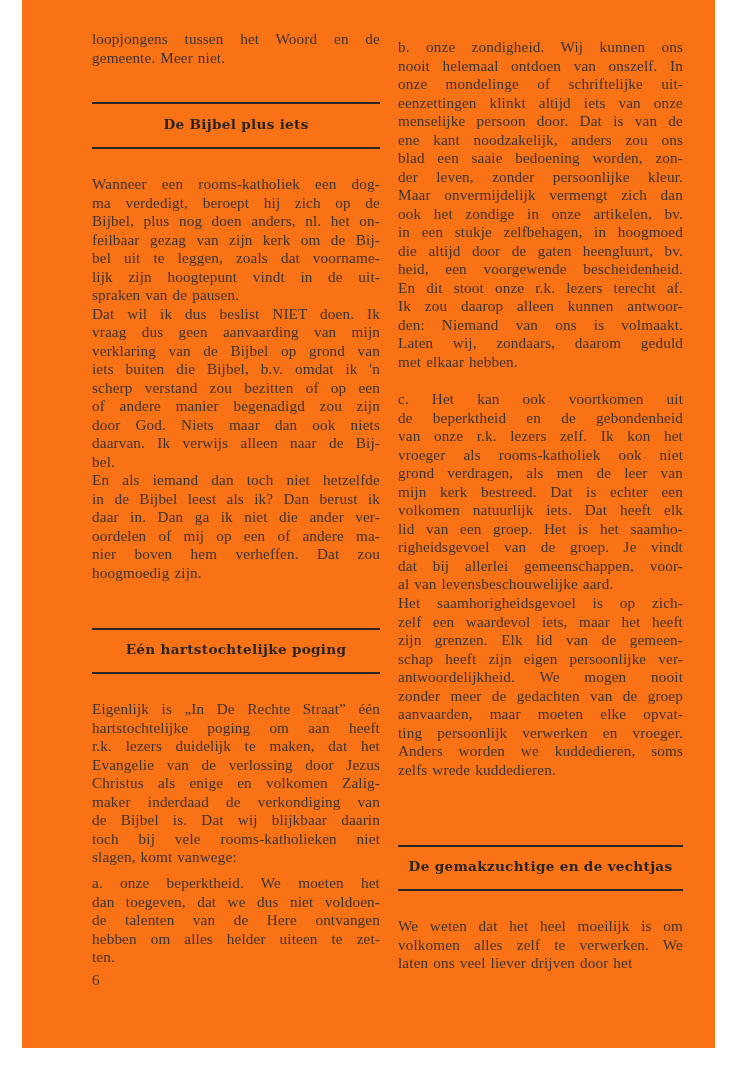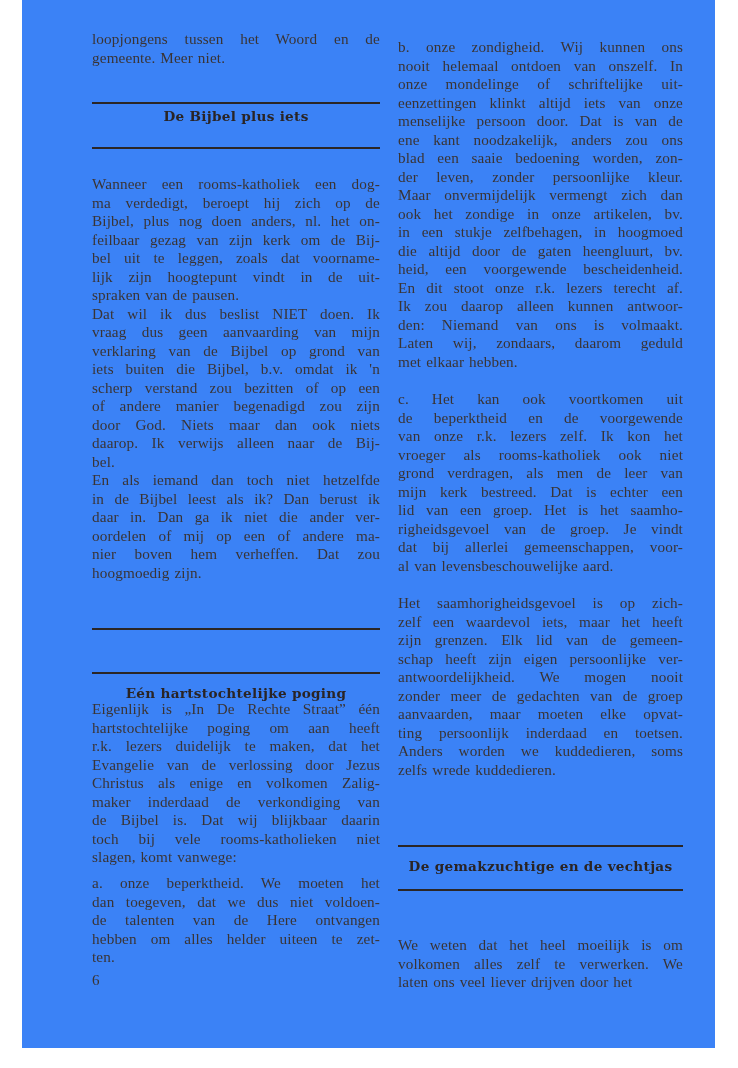--- a/index.html
+++ b/index.html
@@ -2,21 +2,21 @@
 <html><head>
 <meta charset="utf-8">
 <style>
   html, body { margin:0; padding:0; }
   body {
     width:738px; height:1068px; background:#ffffff; position:relative; overflow:hidden;
     font-family: "Liberation Serif", "DejaVu Serif", serif;
   }
   .page {
     position:absolute; left:22px; top:0; width:693px; height:1048px;
-    background:#3b82f6;
+    background:#f97316;
   }
   .col { position:absolute; top:0; }
   .col-left { left:70px; width:288px; }
   .col-right { left:376px; width:285px; }
   .p {
     position:absolute; left:0; width:100%;
     font-size:15.2px; line-height:18.5px; color:#3a3434;
     text-align:justify; text-align-last:left;
     letter-spacing:0.15px; word-spacing:1px;
   }
@@ -36,54 +36,54 @@
 <div class="page">
 
   <div class="col col-left">
 
     <div class="p" style="top:30px;">
         <span class="line">loopjongens tussen het Woord en de</span>
         <span class="line last">gemeente. Meer niet.</span>
       </div>
 
     <div class="rule" style="top:102px;"></div>
-    <div class="heading" style="top:108px;">De Bijbel plus iets</div>
+    <div class="heading" style="top:116px;">De Bijbel plus iets</div>
     <div class="rule" style="top:147px;"></div>
 
     <div class="p" style="top:175px;">
         <span class="line">Wanneer een rooms-katholiek een dog-</span>
         <span class="line">ma verdedigt, beroept hij zich op de</span>
         <span class="line">Bijbel, plus nog doen anders, nl. het on-</span>
         <span class="line">feilbaar gezag van zijn kerk om de Bij-</span>
         <span class="line">bel uit te leggen, zoals dat voorname-</span>
         <span class="line">lijk zijn hoogtepunt vindt in de uit-</span>
         <span class="line last">spraken van de pausen.</span>
       </div>
     <div class="p" style="top:304.5px;">
         <span class="line">Dat wil ik dus beslist NIET doen. Ik</span>
         <span class="line">vraag dus geen aanvaarding van mijn</span>
         <span class="line">verklaring van de Bijbel op grond van</span>
         <span class="line">iets buiten die Bijbel, b.v. omdat ik 'n</span>
         <span class="line">scherp verstand zou bezitten of op een</span>
         <span class="line">of andere manier begenadigd zou zijn</span>
         <span class="line">door God. Niets maar dan ook niets</span>
-        <span class="line">daarop. Ik verwijs alleen naar de Bij-</span>
+        <span class="line">daarvan. Ik verwijs alleen naar de Bij-</span>
         <span class="line last">bel.</span>
       </div>
     <div class="p" style="top:471px;">
         <span class="line">En als iemand dan toch niet hetzelfde</span>
         <span class="line">in de Bijbel leest als ik? Dan berust ik</span>
         <span class="line">daar in. Dan ga ik niet die ander ver-</span>
         <span class="line">oordelen of mij op een of andere ma-</span>
         <span class="line">nier boven hem verheffen. Dat zou</span>
         <span class="line last">hoogmoedig zijn.</span>
       </div>
 
     <div class="rule" style="top:628px;"></div>
-    <div class="heading" style="top:641px;margin-top:44px;">Eén hartstochtelijke poging</div>
+    <div class="heading" style="top:641px;">Eén hartstochtelijke poging</div>
     <div class="rule" style="top:672px;"></div>
 
     <div class="p" style="top:700px;">
         <span class="line">Eigenlijk is „In De Rechte Straat” één</span>
         <span class="line">hartstochtelijke poging om aan heeft</span>
         <span class="line">r.k. lezers duidelijk te maken, dat het</span>
         <span class="line">Evangelie van de verlossing door Jezus</span>
         <span class="line">Christus als enige en volkomen Zalig-</span>
         <span class="line">maker inderdaad de verkondiging van</span>
         <span class="line">de Bijbel is. Dat wij blijkbaar daarin</span>
@@ -117,47 +117,48 @@
         <span class="line">die altijd door de gaten heengluurt, bv.</span>
         <span class="line">heid, een voorgewende bescheidenheid.</span>
         <span class="line">En dit stoot onze r.k. lezers terecht af.</span>
         <span class="line">Ik zou daarop alleen kunnen antwoor-</span>
         <span class="line">den: Niemand van ons is volmaakt.</span>
         <span class="line">Laten wij, zondaars, daarom geduld</span>
         <span class="line last">met elkaar hebben.</span>
       </div>
     <div class="p" style="top:390px;">
         <span class="line">c.  Het kan ook voortkomen uit</span>
-        <span class="line">de beperktheid en de voorgewende</span>
+        <span class="line">de beperktheid en de gebondenheid</span>
         <span class="line">van onze r.k. lezers zelf. Ik kon het</span>
         <span class="line">vroeger als rooms-katholiek ook niet</span>
         <span class="line">grond verdragen, als men de leer van</span>
         <span class="line">mijn kerk bestreed. Dat is echter een</span>
+        <span class="line">volkomen natuurlijk iets. Dat heeft elk</span>
         <span class="line">lid van een groep. Het is het saamho-</span>
         <span class="line">righeidsgevoel van de groep. Je vindt</span>
         <span class="line">dat bij allerlei gemeenschappen, voor-</span>
         <span class="line last">al van levensbeschouwelijke aard.</span>
       </div>
     <div class="p" style="top:594px;">
         <span class="line">Het saamhorigheidsgevoel is op zich-</span>
         <span class="line">zelf een waardevol iets, maar het heeft</span>
         <span class="line">zijn grenzen. Elk lid van de gemeen-</span>
         <span class="line">schap heeft zijn eigen persoonlijke ver-</span>
         <span class="line">antwoordelijkheid. We mogen nooit</span>
         <span class="line">zonder meer de gedachten van de groep</span>
         <span class="line">aanvaarden, maar moeten elke opvat-</span>
-        <span class="line">ting persoonlijk inderdaad en toetsen.</span>
+        <span class="line">ting persoonlijk verwerken en vroeger.</span>
         <span class="line">Anders worden we kuddedieren, soms</span>
         <span class="line last">zelfs wrede kuddedieren.</span>
       </div>
 
     <div class="rule" style="top:845px;"></div>
     <div class="heading" style="top:858px;">De gemakzuchtige en de vechtjas</div>
     <div class="rule" style="top:889px;"></div>
 
-    <div class="p" style="top:917px;margin-top:19px;">
+    <div class="p" style="top:917px;">
         <span class="line">We weten dat het heel moeilijk is om</span>
         <span class="line">volkomen alles zelf te verwerken. We</span>
         <span class="line last">laten ons veel liever drijven door het</span>
       </div>
   </div>
 
 </div>
 
 </body></html>

